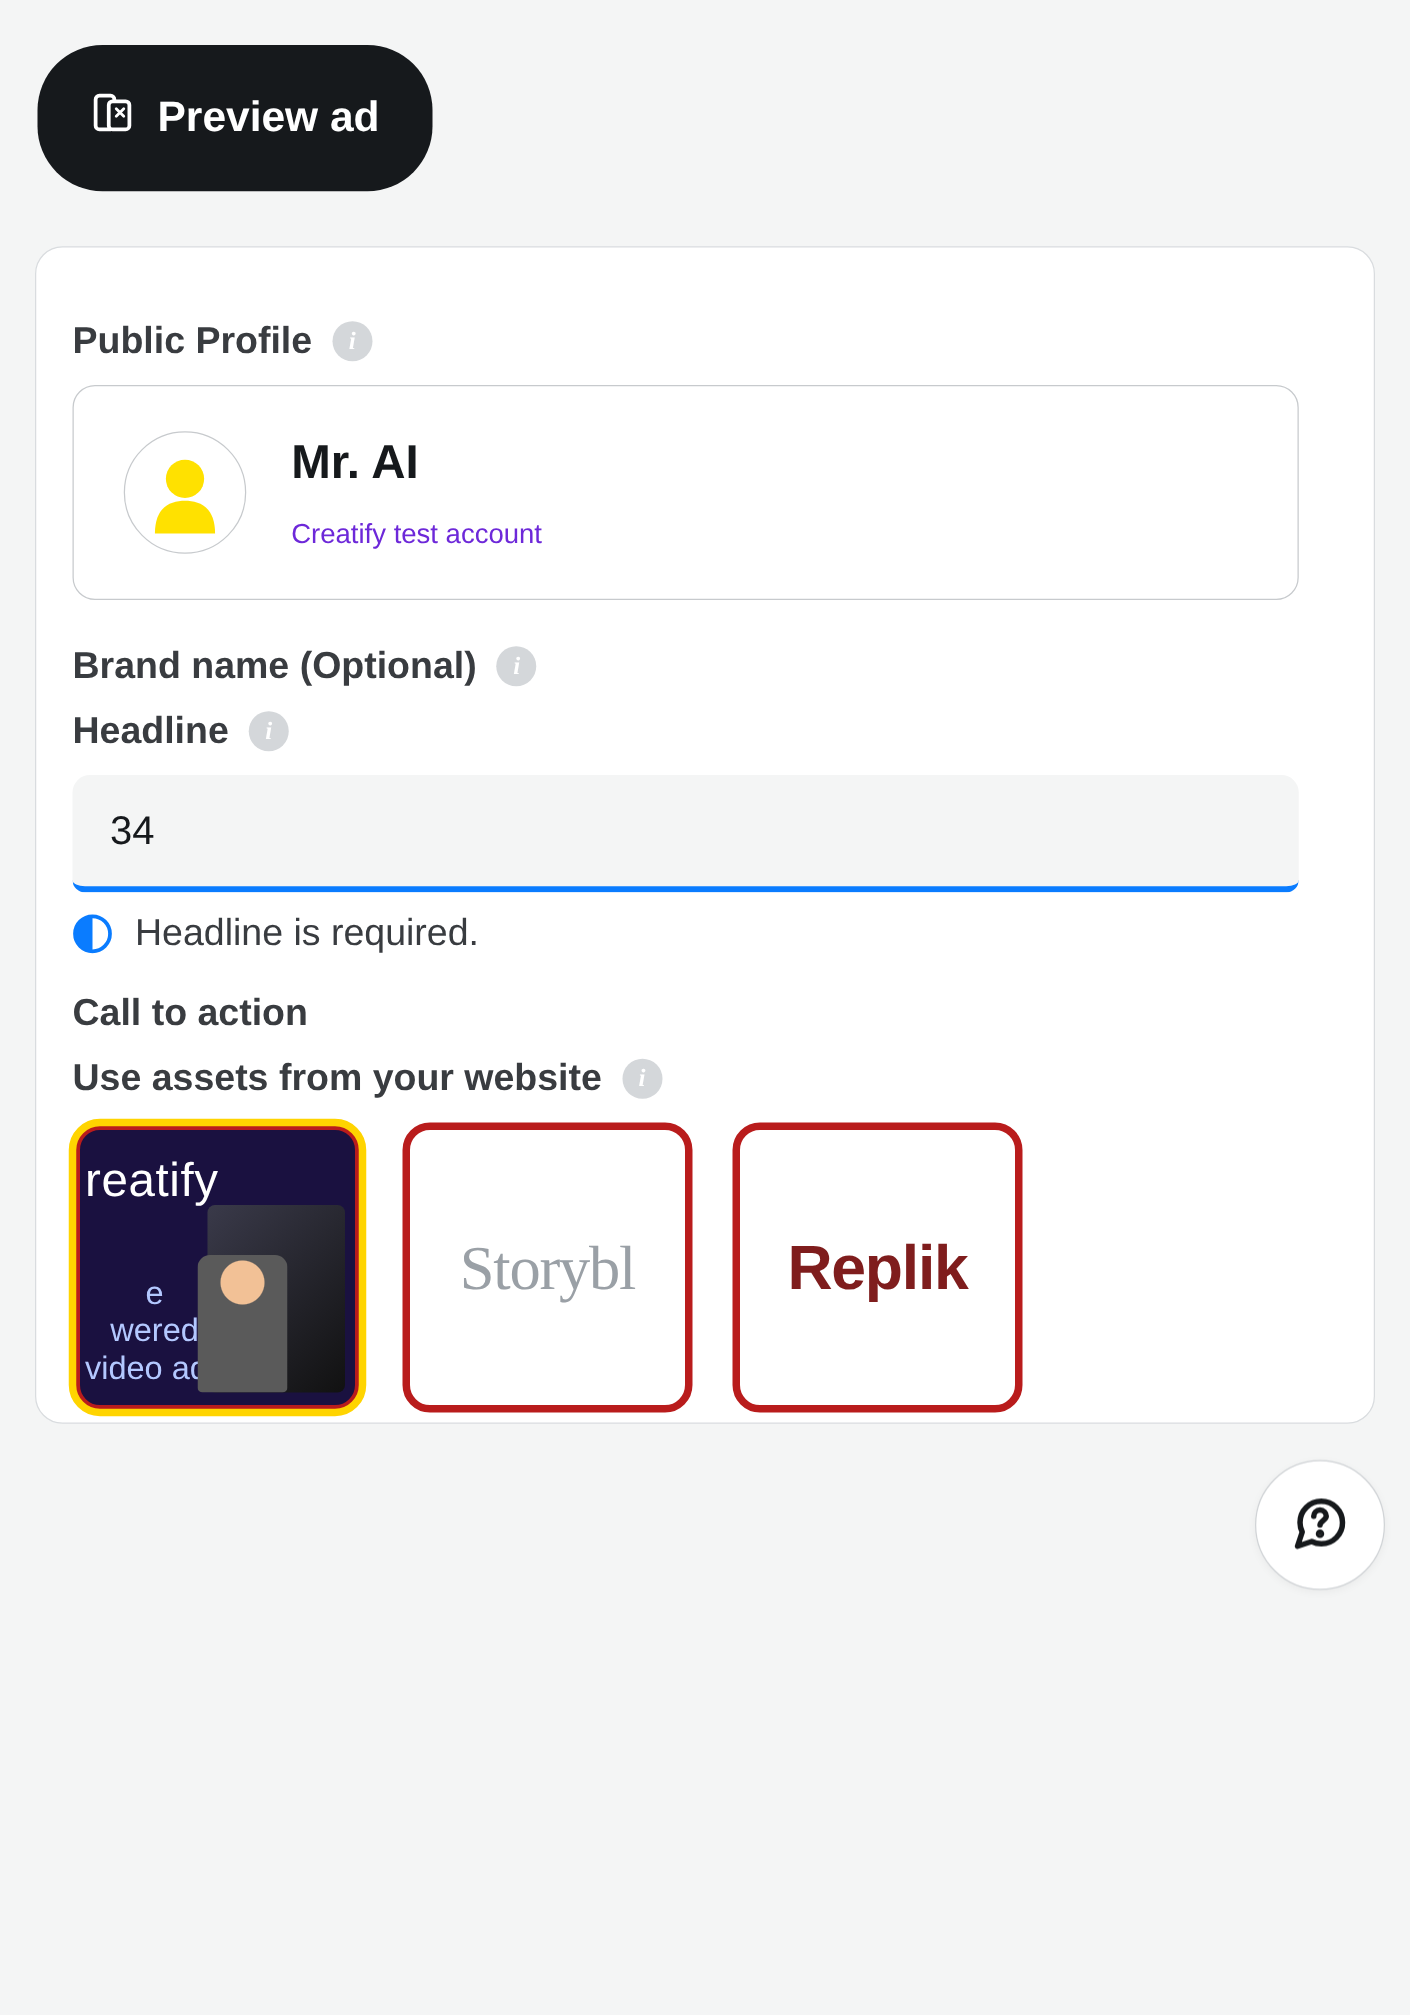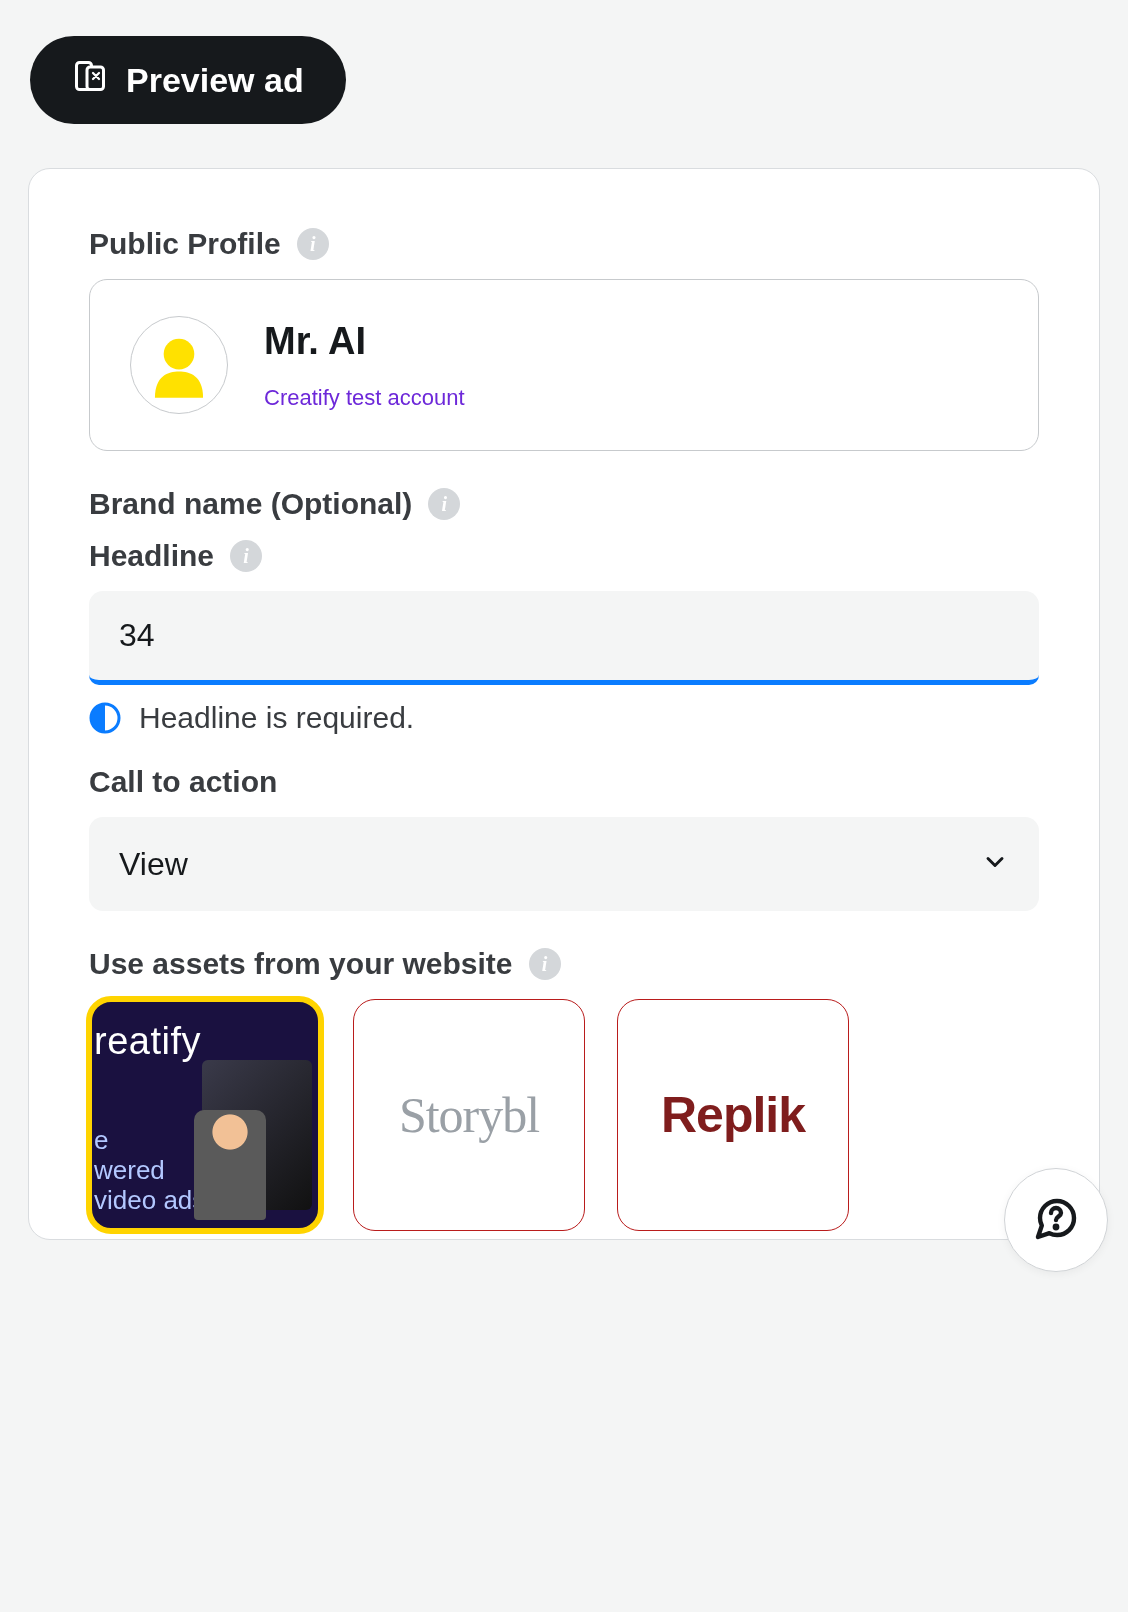--- a/index.html
+++ b/index.html
@@ -22,32 +22,32 @@
     letter-spacing: -0.5px;
   }
   .preview-btn {
     display: flex;
     align-items: center;
     gap: 18px;
     background: #16191c;
     color: #fff;
     border: none;
     border-radius: 52px;
-    padding: 22px 42px;
+    padding: 36px 42px;
     font-size: 34px;
     font-weight: 700;
     cursor: pointer;
   }
   .preview-btn svg { width: 36px; height: 36px; }
   .card {
     background: #fff;
     border: 1px solid #d9dcdf;
     border-radius: 22px;
     margin: 14px 28px 0 28px;
-    padding: 58px 60px 0 60px;
+    padding: 58px 60px 0 29px;
   }
   .field-label-row {
     display: flex;
     align-items: center;
     gap: 16px;
     margin-bottom: 18px;
   }
   .field-label {
     font-size: 30px;
     font-weight: 600;
@@ -158,32 +158,33 @@
   .chevron { width: 28px; height: 28px; }
   .assets-row {
     display: flex;
     gap: 32px;
     margin-top: 10px;
     padding-bottom: 8px;
   }
   .asset {
     width: 232px;
     height: 232px;
-    border: 1px solid #b91c1c;
+    border: 6px solid #b91c1c;
     border-radius: 22px;
     display: flex;
     align-items: center;
     justify-content: center;
     overflow: hidden;
     font-size: 50px;
     font-weight: 800;
     color: #9aa0a6;
     cursor: pointer;
     background: #fff;
     position: relative;
+    text-align: center;
   }
   .asset.selected {
     outline: 6px solid #ffd400;
     outline-offset: -3px;
   }
   .asset.dark {
     background: #1a1140;
     color: #fff;
     font-weight: 400;
     flex-direction: column;
@@ -277,28 +278,20 @@
         <circle cx="16" cy="16" r="14" fill="none" stroke="#0a7cff" stroke-width="3"></circle>
         <path d="M16 2 A14 14 0 0 0 16 30 Z" fill="#0a7cff"></path>
       </svg>
     </span>
     <span class="validation-text">Headline is required.</span>
   </div>
 
   <div class="field-label-row">
     <span class="field-label">Call to action</span>
   </div>
-  <div class="select-wrap">
-    <span class="select-value">View</span>
-    <span>
-      <svg class="chevron" viewBox="0 0 24 24" fill="none" stroke="#16191c" stroke-width="2.5" stroke-linecap="round" stroke-linejoin="round">
-        <polyline points="6 9 12 15 18 9"></polyline>
-      </svg>
-    </span>
-  </div>
 
   <div class="field-label-row">
     <span class="field-label">Use assets from your website</span>
     <span class="info-icon">i</span>
   </div>
   <div class="assets-row">
     <div class="asset dark selected">
       <div class="top-line">reatify</div>
       <div class="thumb"></div>
       <div class="person"></div>

